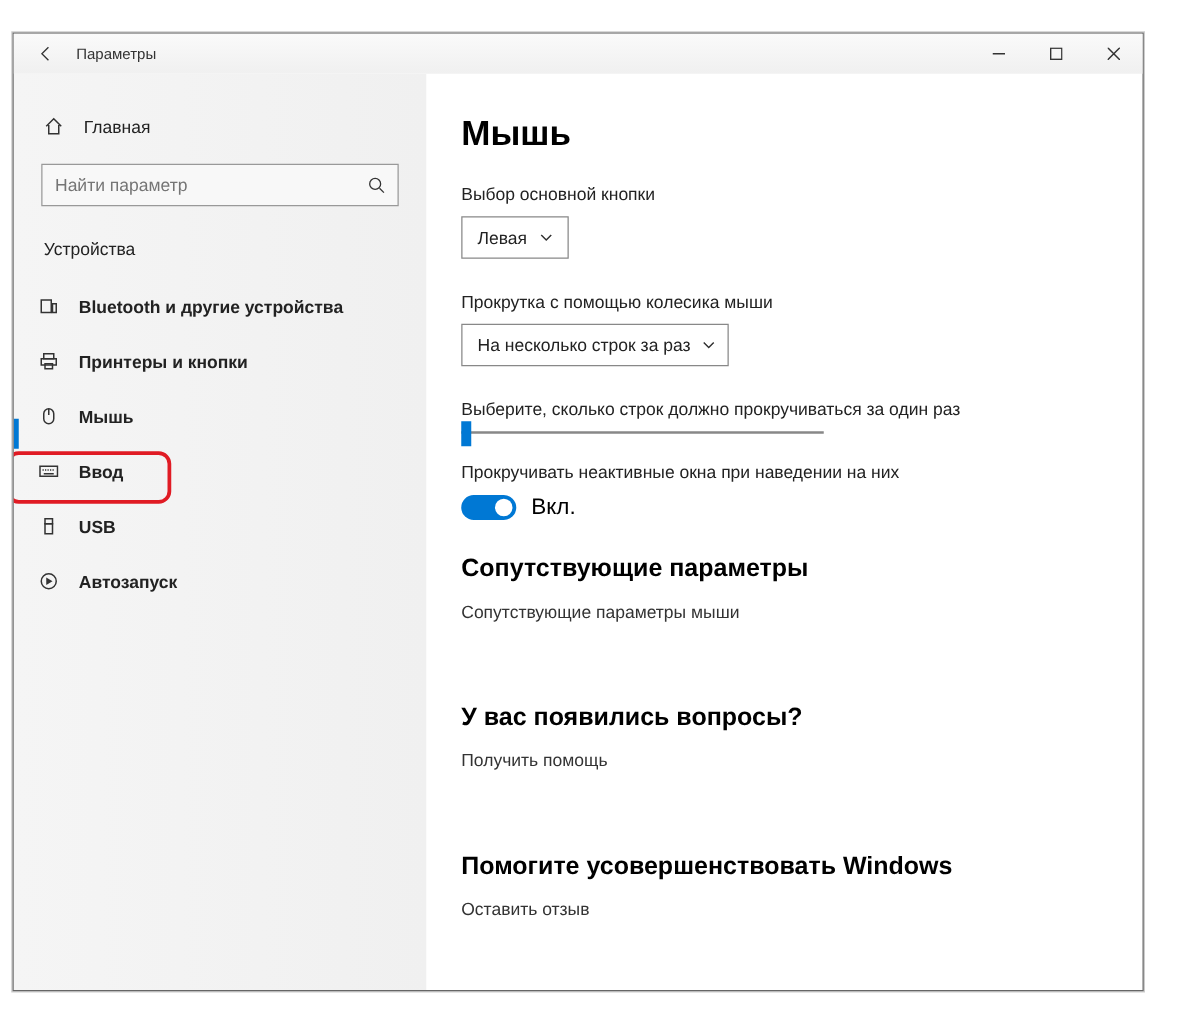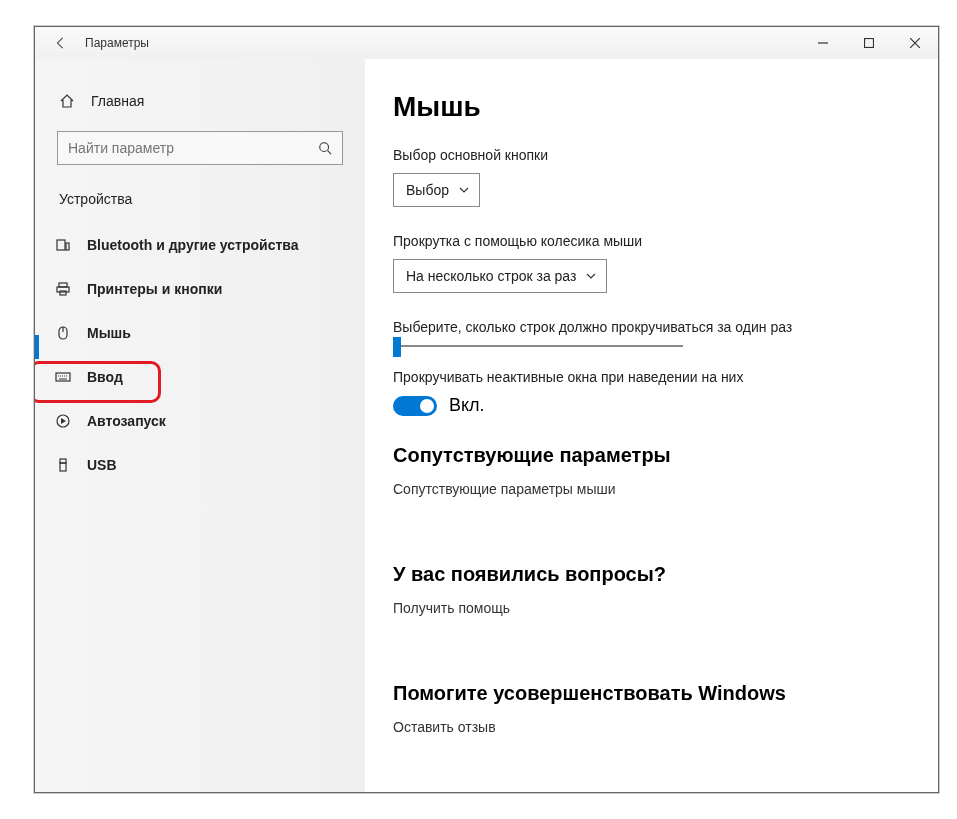--- a/index.html
+++ b/index.html
@@ -1,18 +1,18 @@
 <!DOCTYPE html>
 <html><head>
 <meta charset="utf-8">
 <style>
 * { box-sizing: border-box; margin: 0; padding: 0; font-family: "Segoe UI", Tahoma, sans-serif; -webkit-font-smoothing: antialiased; }
 body { background: #fff; display: flex; align-items: flex-start; justify-content: flex-start; }
 .frame { width: 957px; height: 819px; position: relative; }
-.window { position: absolute; left: 34px; top: 26px; width: 905px; height: 767px; border: 1px solid #666; background: #fff; display: flex; flex-direction: column; box-shadow: 0 0 0 1px #ccc; }
+.window { position: absolute; left: 10px; top: 26px; width: 905px; height: 767px; border: 1px solid #666; background: #fff; display: flex; flex-direction: column; box-shadow: 0 0 0 1px #ccc; }
 .titlebar { height: 32px; display: flex; align-items: center; padding-left: 10px; background: linear-gradient(to bottom,#fafafa,#f0f0f0); }
 .back-btn { width: 32px; height: 32px; display:flex; align-items:center; justify-content:center; color:#333; }
 .title { font-size: 12px; color:#333; margin-left:8px; }
 .winctrls { margin-left:auto; display:flex; }
 .winbtn { width:46px; height:32px; display:flex; align-items:center; justify-content:center; }
 .body { flex:1; display:flex; overflow:hidden; }
 .sidebar { width: 330px; background: linear-gradient(to right,#f5f5f5,#f0f0f0); padding-top: 28px; position:relative; }
 .home-row { display:flex; align-items:center; padding: 6px 0 6px 24px; font-size:14px; color:#222; }
 .home-row svg, .nav-item svg { width:16px; height:16px; margin-right:16px; flex-shrink:0; }
 .searchbox { margin: 16px 22px 20px 22px; height:34px; border:1px solid #999; display:flex; align-items:center; padding: 0 10px; background:#f8f8f8; }
@@ -112,43 +112,43 @@
         </div>
         <div class="nav-item">
           <svg viewBox="0 0 16 16">
                 <rect x="1" y="4" width="14" height="8"></rect>
                 <path d="M3 7h1M5 7h1M7 7h1M9 7h1M11 7h1M4 10h8"></path>
               </svg>
           <span>Ввод</span>
         </div>
         <div class="nav-item">
           <svg viewBox="0 0 16 16">
+                <rect x="5" y="2" width="6" height="4"></rect>
+                <rect x="5" y="6" width="6" height="8"></rect>
+              </svg>
+          <span>USB</span>
+        </div>
+        <div class="nav-item">
+          <svg viewBox="0 0 16 16">
                 <circle cx="8" cy="8" r="6"></circle>
                 <path d="M6 5 L11 8 L6 11 Z" fill="#333" stroke="none"></path>
               </svg>
           <span>Автозапуск</span>
-        </div>
-        <div class="nav-item">
-          <svg viewBox="0 0 16 16">
-                <rect x="5" y="2" width="6" height="4"></rect>
-                <rect x="5" y="6" width="6" height="8"></rect>
-              </svg>
-          <span>USB</span>
         </div>
       </div>
 
       <div class="highlight-ring" style="left:-6px; top:302px; width:132px; height:42px;"></div>
     </div>
 
     <div class="content">
       <h1>Мышь</h1>
 
       <div class="lbl">Выбор основной кнопки</div>
       <div class="select" style="min-width:86px;">
-        <span>Выбор</span>
+        <span>Левая</span>
         <svg class="chev" width="10" height="10" viewBox="0 0 10 10">
               <path d="M1 3 L5 7 L9 3"></path>
             </svg>
       </div>
 
       <div class="lbl">Прокрутка с помощью колесика мыши</div>
       <div class="select" style="min-width:210px;">
         <span>На несколько строк за раз</span>
         <svg class="chev" width="10" height="10" viewBox="0 0 10 10">
               <path d="M1 3 L5 7 L9 3"></path>

